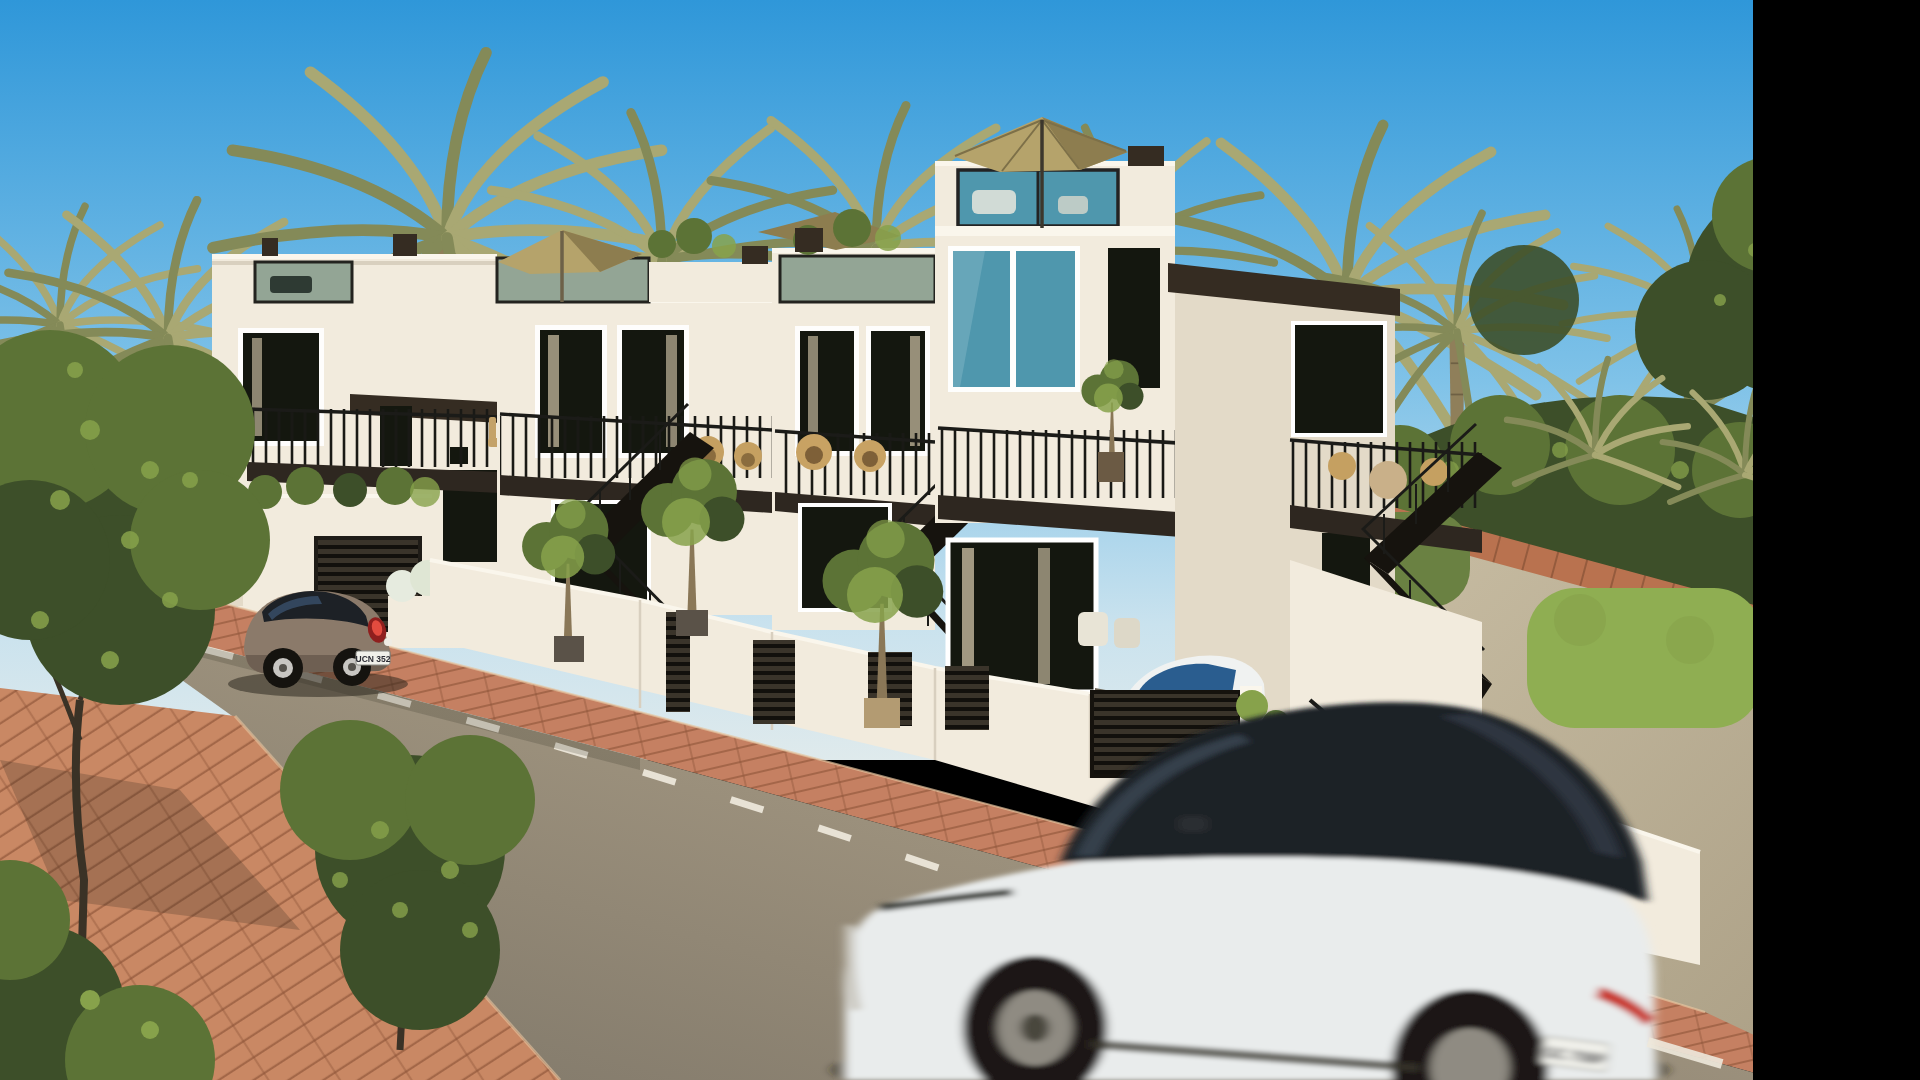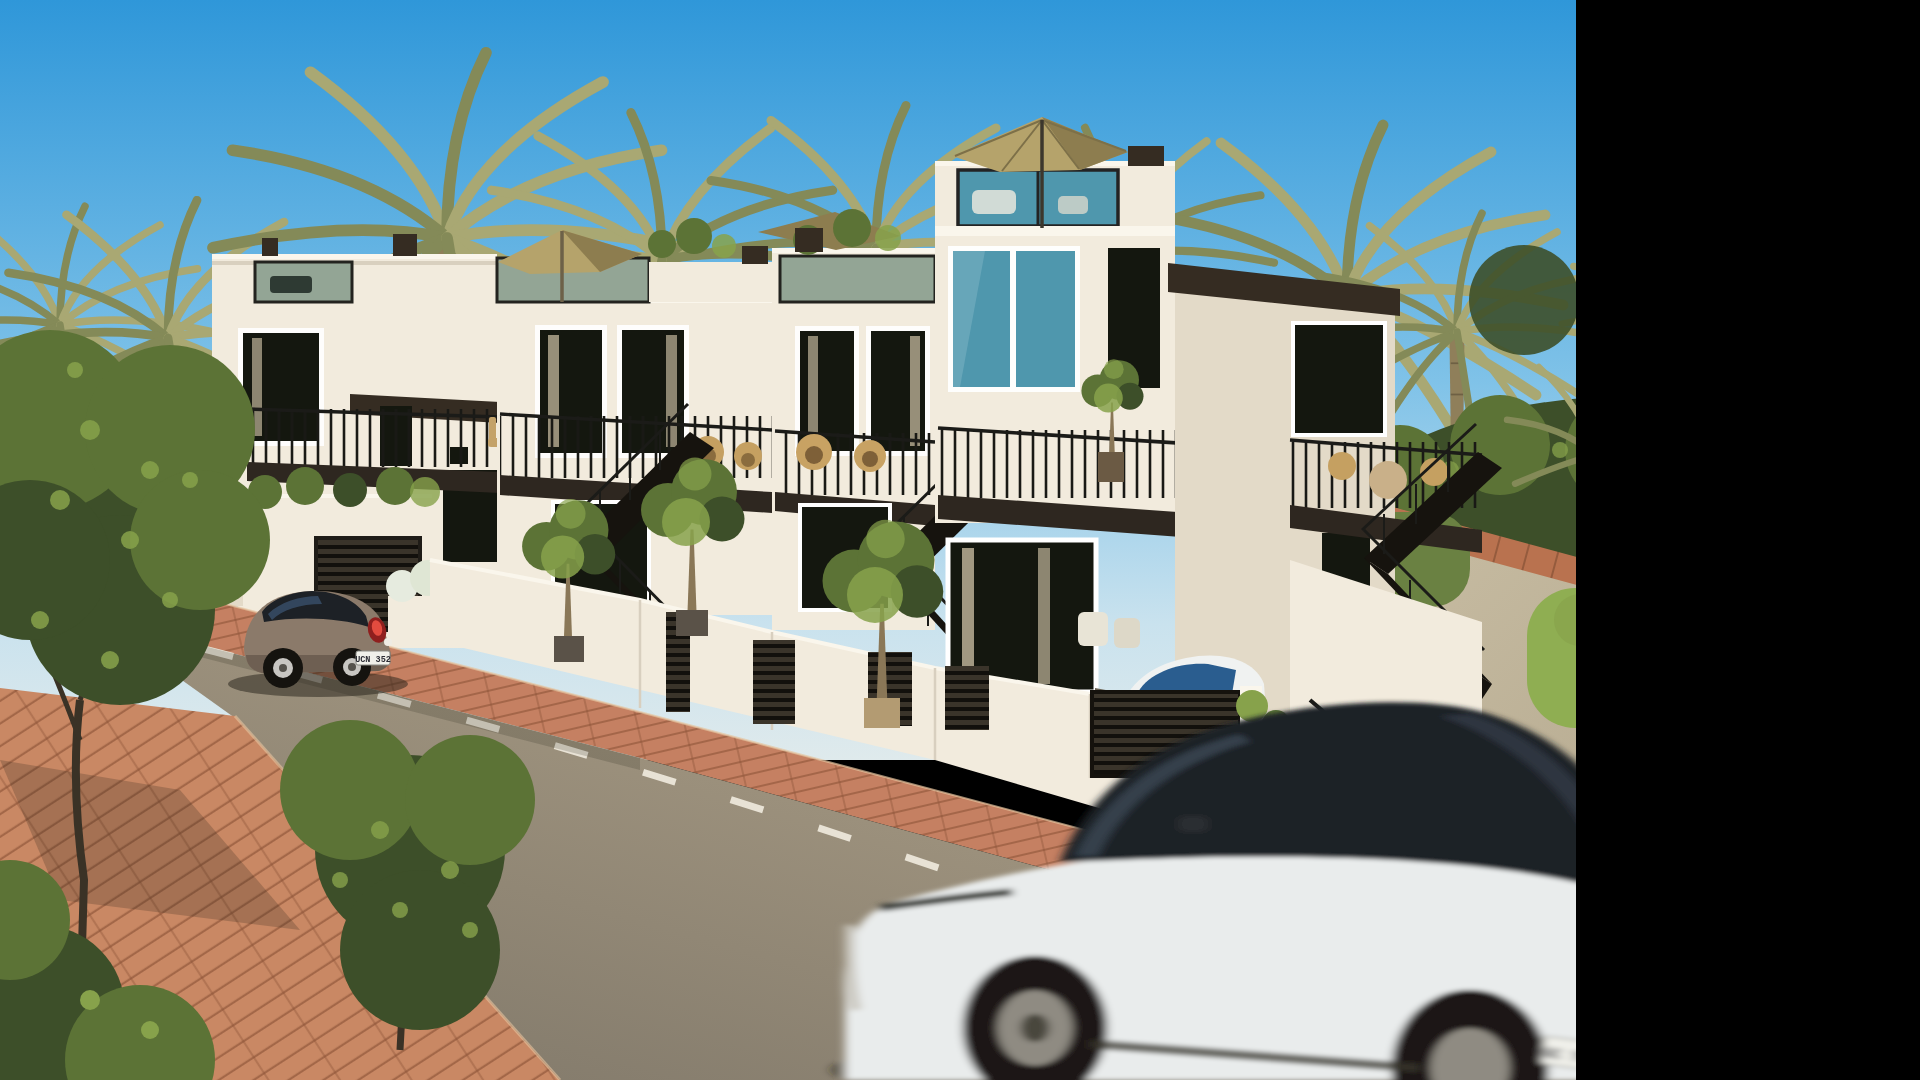--- a/index.html
+++ b/index.html
@@ -1,17 +1,17 @@
 <!DOCTYPE html>
 <html style="--sky_top: #2f97d9; --sky_mid: #7fc2e8; --sky_low: #c9e2ee; --sky_horizon: #dfeaec; --hill: #9fb3bc; --facade: #f2ebdd; --facade_bright: #faf6ec; --facade_shade: #e3dac8; --facade_dark: #2e2720; --fascia: #352c22; --window_dark: #14170f; --curtain: #ddd0b2; --glass_teal: #4f97ad; --glass_sage: #93a595; --rail: #1b1b18; --stair: #16130e; --louver: #3a342a; --louver_line: #12100c; --umbrella: #b5a36b; --umbrella_shade: #8d7d4f; --palm_leaf: #a9a873; --palm_leaf_dark: #848a58; --palm_trunk: #8f7f5a; --tree_dark: #3d4f29; --tree_mid: #5c7336; --tree_light: #87a24b; --hedge_bright: #8fae52; --brick: #c58062; --brick_line: #8e5538; --road_light: #b7a98f; --road_dark: #7e7668; --path_light: #cabfa5; --beetle_body: #8b7a6a; --suv_body: #e9ecec; --suv_glass: #1c2026; --white_car: #f0f2f1; --taillight: #c93a30; --plate_bg: #f0f0ea; --plate_text: #2b2b33; --shadow: #241f18;"><head>
 <meta charset="utf-8">
 <style>
   html,body{margin:0;padding:0;background:#000;}
-  #stage{width:1576px;height:1080px;position:relative;overflow:hidden;
-         font-family:Liberation Mono, monospace;}
+  #stage{width:1753px;height:1080px;position:relative;overflow:hidden;
+         font-family:Liberation Sans, sans-serif;}
   svg{display:block}
   
   .f   {fill:var(--facade)}
   .fs  {fill:var(--facade_shade)}
   .fdk {fill:var(--facade_dark)}
   .cap {fill:var(--facade_bright)}
   .fas {fill:var(--fascia)}
   .win {fill:var(--window_dark)}
   .glT {fill:var(--glass_teal)}
   .glS {fill:var(--glass_sage)}

